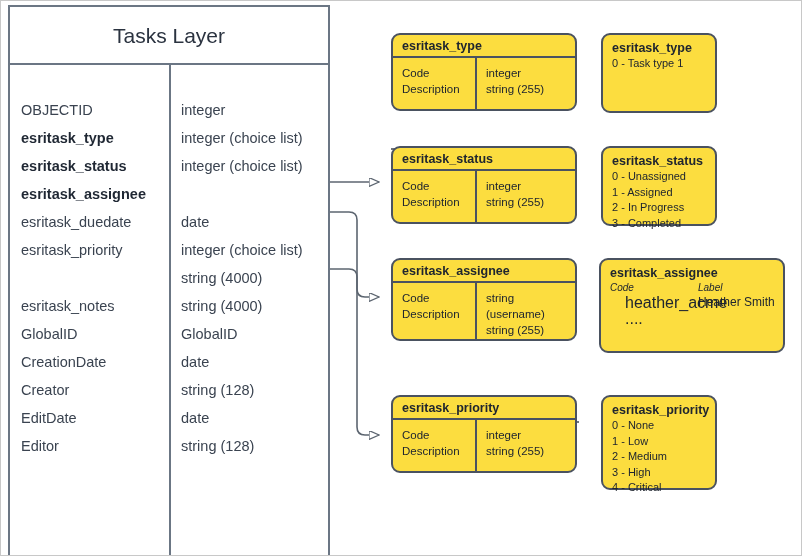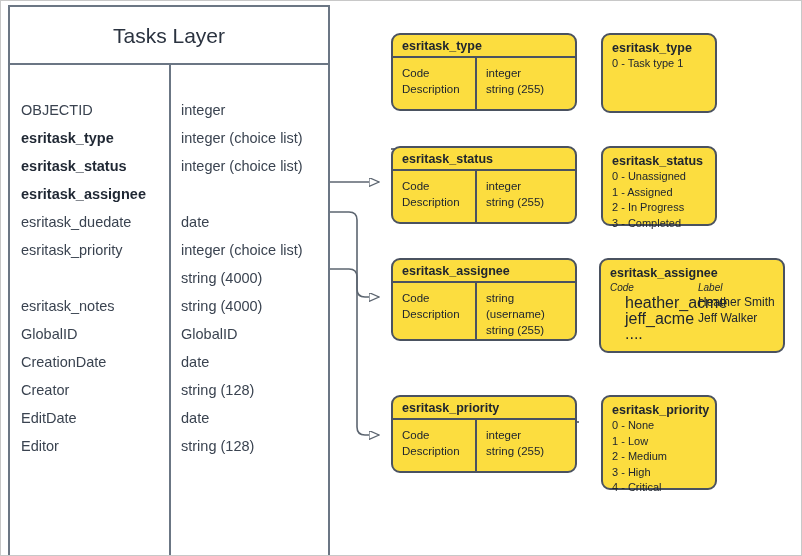--- a/index.html
+++ b/index.html
@@ -328,24 +328,20 @@
     <div class="vbox-cols">
       <div class="vbox-row" style="height:14px;">
         <span class="vb-h1">Code</span>
         <span class="vb-h2">Label</span>
       </div>
       <div class="vbox-row">
         <span class="vb-c1">heather_acme</span>
         <span class="vb-c2">Heather Smith</span>
       </div>
       <div class="vbox-row">
-        <span class="vb-c1">jeff_acme</span>
-        <span class="vb-c2">Jeff Walker</span>
-      </div>
-      <div class="vbox-row">
         <span class="vb-c1">....</span>
         <span class="vb-c2"></span>
       </div>
     </div>
   </div>
 
   <div class="vbox" style="left:600px; top:394px; width:116px; height:95px;">
     <div class="vbox-title">esritask_priority</div>
     <div class="vbox-item">0 - None</div>
     <div class="vbox-item">1 - Low</div>

